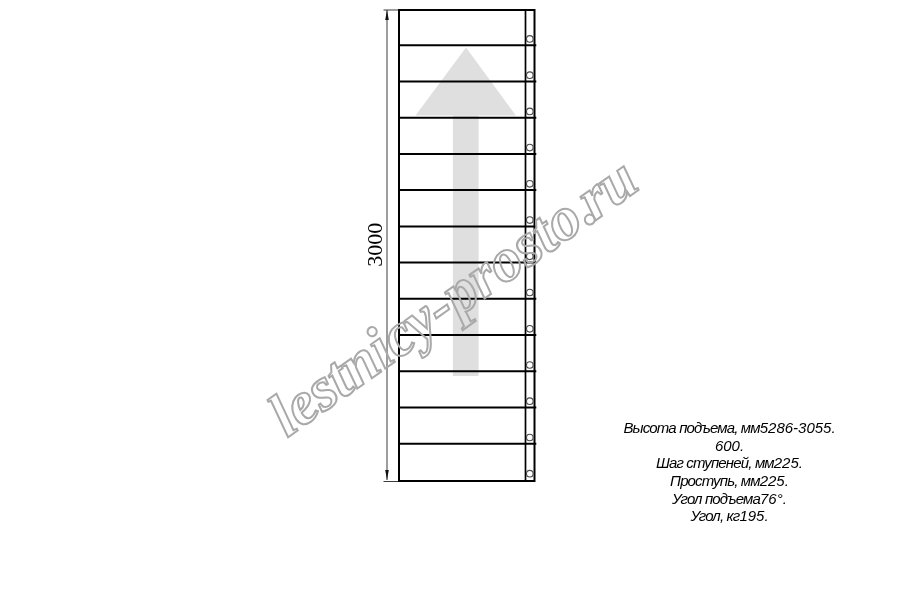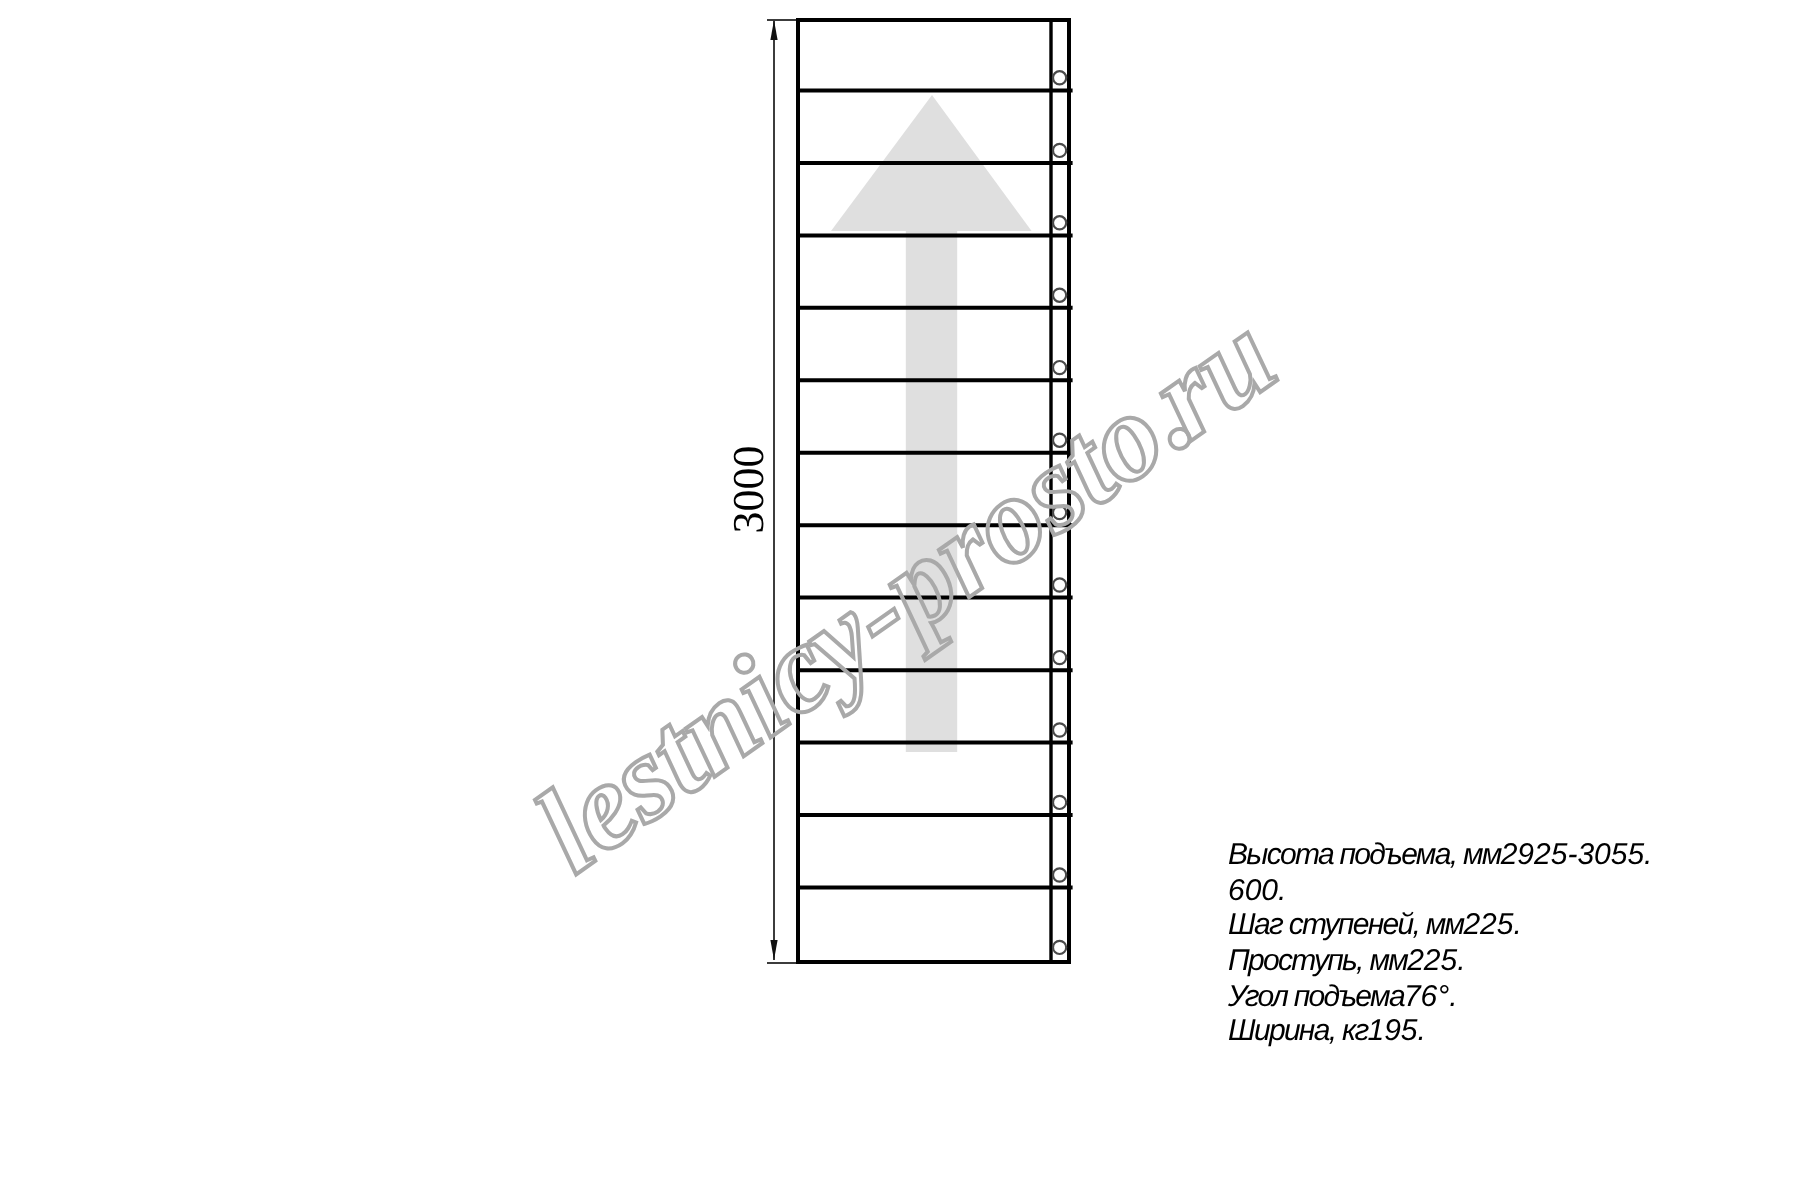--- a/index.html
+++ b/index.html
@@ -1,17 +1,17 @@
 <!DOCTYPE html>
 <html><head>
 <meta charset="utf-8">
 <style>
 html,body{margin:0;padding:0;background:#fff;}
 body{width:900px;height:600px;position:relative;overflow:hidden;font-family:"Liberation Sans",sans-serif;}
-.specrow{position:absolute;left:614px;width:231px;display:flex;justify-content:flex-start;font-style:italic;font-size:15px;line-height:17.7px;color:#000;white-space:nowrap;}
+.specrow{position:absolute;left:614px;width:231px;display:flex;justify-content:center;font-style:italic;font-size:15px;line-height:17.7px;color:#000;white-space:nowrap;}
 .specrow .lab{letter-spacing:-0.85px;}
 </style>
 </head>
 <body>
 
 <svg width="900" height="600" viewBox="0 0 900 600" style="position:absolute;left:0;top:0">
 
   <g fill="#dfdfdf">
     <polygon points="466,47.5 515.8,115.5 415.5,115.5"></polygon>
     <rect x="452.9" y="115.5" width="25.7" height="260.5"></rect>
@@ -63,21 +63,21 @@
     <polygon points="387,480 388.8,470 385.2,470"></polygon>
   </g>
 
   <text x="0" y="0" transform="translate(381.6,266.7) rotate(-90)" font-family="Liberation Serif" font-size="22" fill="#000">3000</text>
 
   <text x="0" y="0" transform="translate(287,438) rotate(-35.2)" font-family="Liberation Serif" font-style="italic" font-weight="bold" font-size="61" fill="none" stroke="#a9a9a9" stroke-width="2">lestnicy-prosto<tspan dx="2">.</tspan><tspan dx="-7">ru</tspan></text>
 </svg>
 
 <div class="specrow" style="top:418.9px">
     <span class="lab">Высота подъема, мм</span>
-    <span>2925-3055.</span>
+    <span>5286-3055.</span>
   </div>
 
 <div class="specrow" style="top:436.6px">
     <span>600.</span>
   </div>
 
 <div class="specrow" style="top:454.3px">
     <span class="lab">Шаг ступеней, мм</span>
     <span>225.</span>
   </div>
@@ -86,15 +86,15 @@
     <span class="lab">Проступь, мм</span>
     <span>225.</span>
   </div>
 
 <div class="specrow" style="top:490px">
     <span class="lab">Угол подъема</span>
     <span>76°.</span>
   </div>
 
 <div class="specrow" style="top:507.4px">
-    <span class="lab">Ширина, кг</span>
+    <span class="lab">Угол, кг</span>
     <span>195.</span>
   </div>
 
 </body></html>

